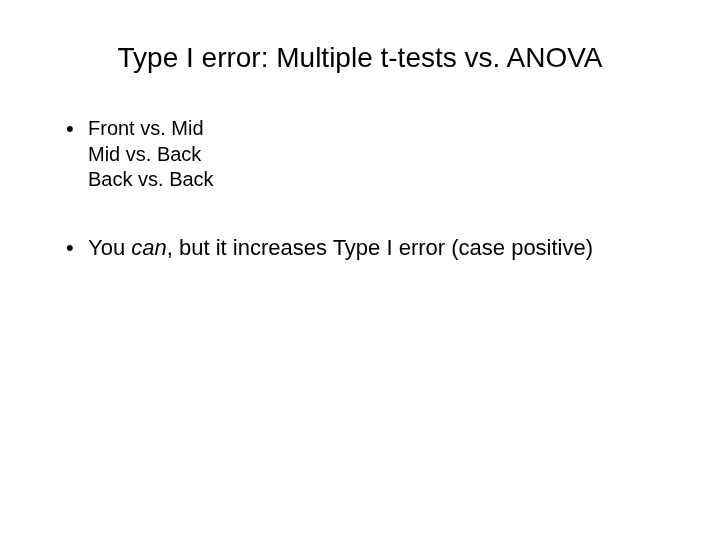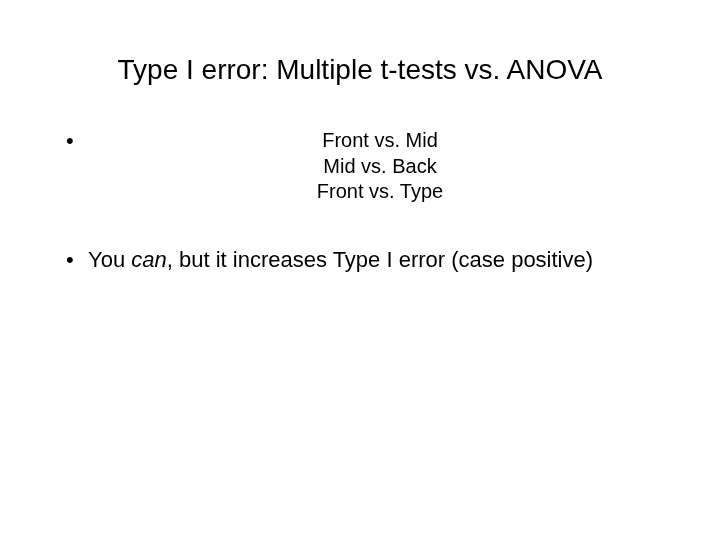--- a/index.html
+++ b/index.html
@@ -8,21 +8,21 @@
     width: 720px;
     height: 540px;
     background: #ffffff;
     font-family: Arial, Helvetica, sans-serif;
     color: #000000;
   }
   .slide {
     box-sizing: border-box;
     width: 720px;
     height: 540px;
-    padding: 40px 48px 0 48px;
+    padding: 28px 48px 0 48px;
   }
   .title {
     font-size: 28px;
     text-align: center;
     margin: 14px 0 42px 0;
     font-weight: normal;
   }
   ul.top {
     list-style: none;
     margin: 0;
@@ -37,21 +37,20 @@
   }
   ul.top > li::before {
     content: "•";
     position: absolute;
     left: 0;
     top: 0;
     font-size: 22px;
     line-height: 1.22;
   }
   .sublist {
-    text-align: center;
     font-size: 20px;
     line-height: 1.28;
     margin-top: 19px;
   }
   .sublist div {
     margin: 0;
   }
   .italic {
     font-style: italic;
   }
@@ -61,21 +60,21 @@
 
 <div class="slide">
   <div class="title">Type I error: Multiple t-tests vs. ANOVA</div>
 
   <ul class="top">
 
     <li>
       <div class="sublist">
         <div>Front vs. Mid</div>
         <div>Mid vs. Back</div>
-        <div>Front vs. Type</div>
+        <div>Back vs. Back</div>
       </div>
     </li>
 
     <li>
       <span>You </span><span class="italic">can</span><span>, but it increases Type I error (case positive)</span>
     </li>
   </ul>
 </div>
 
 </body></html>

